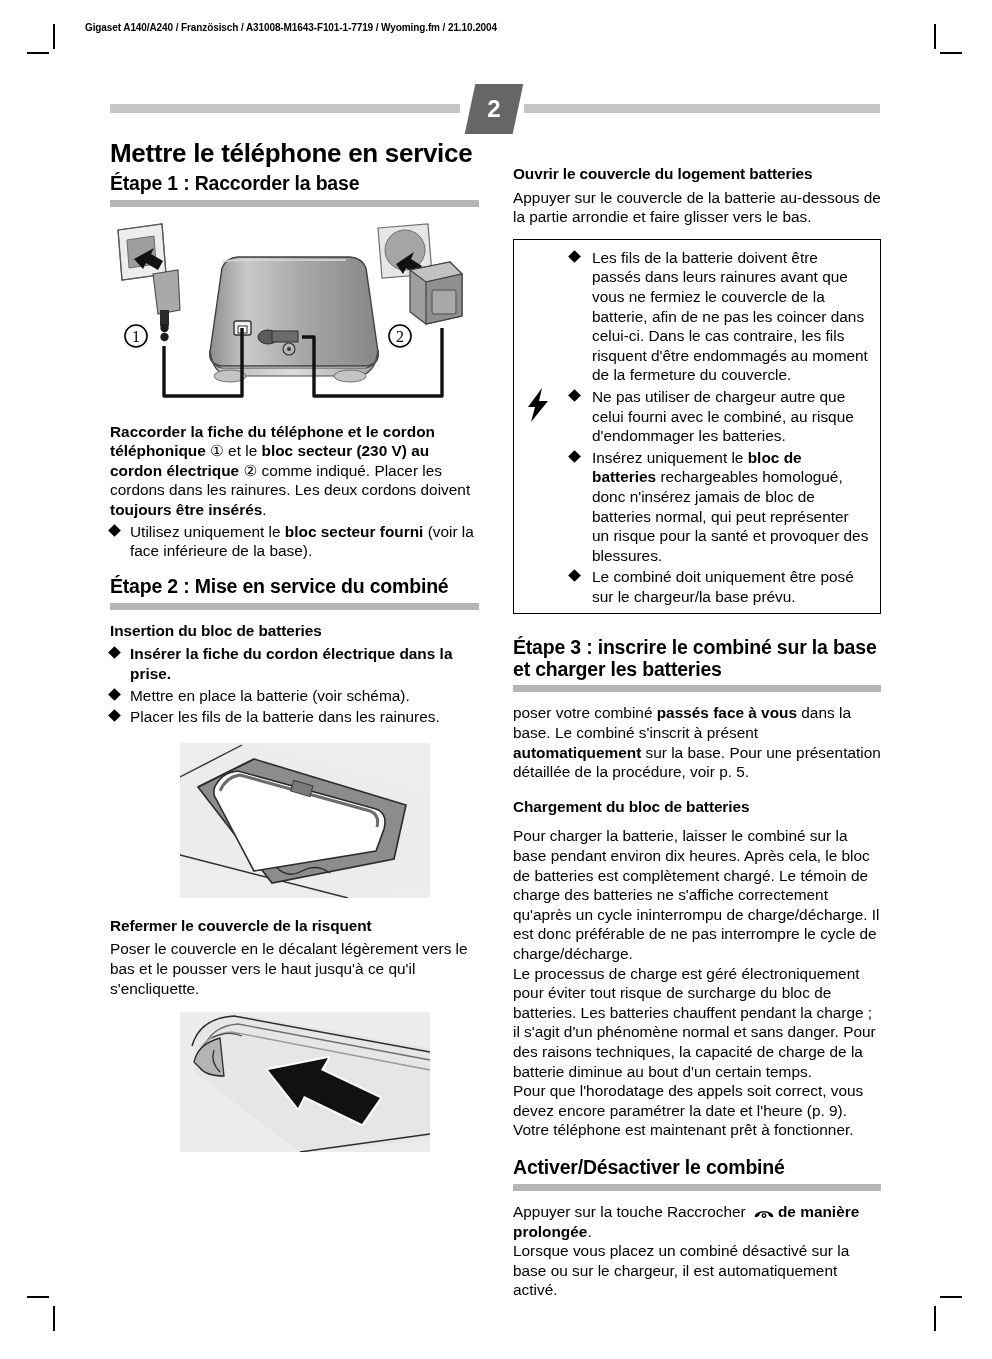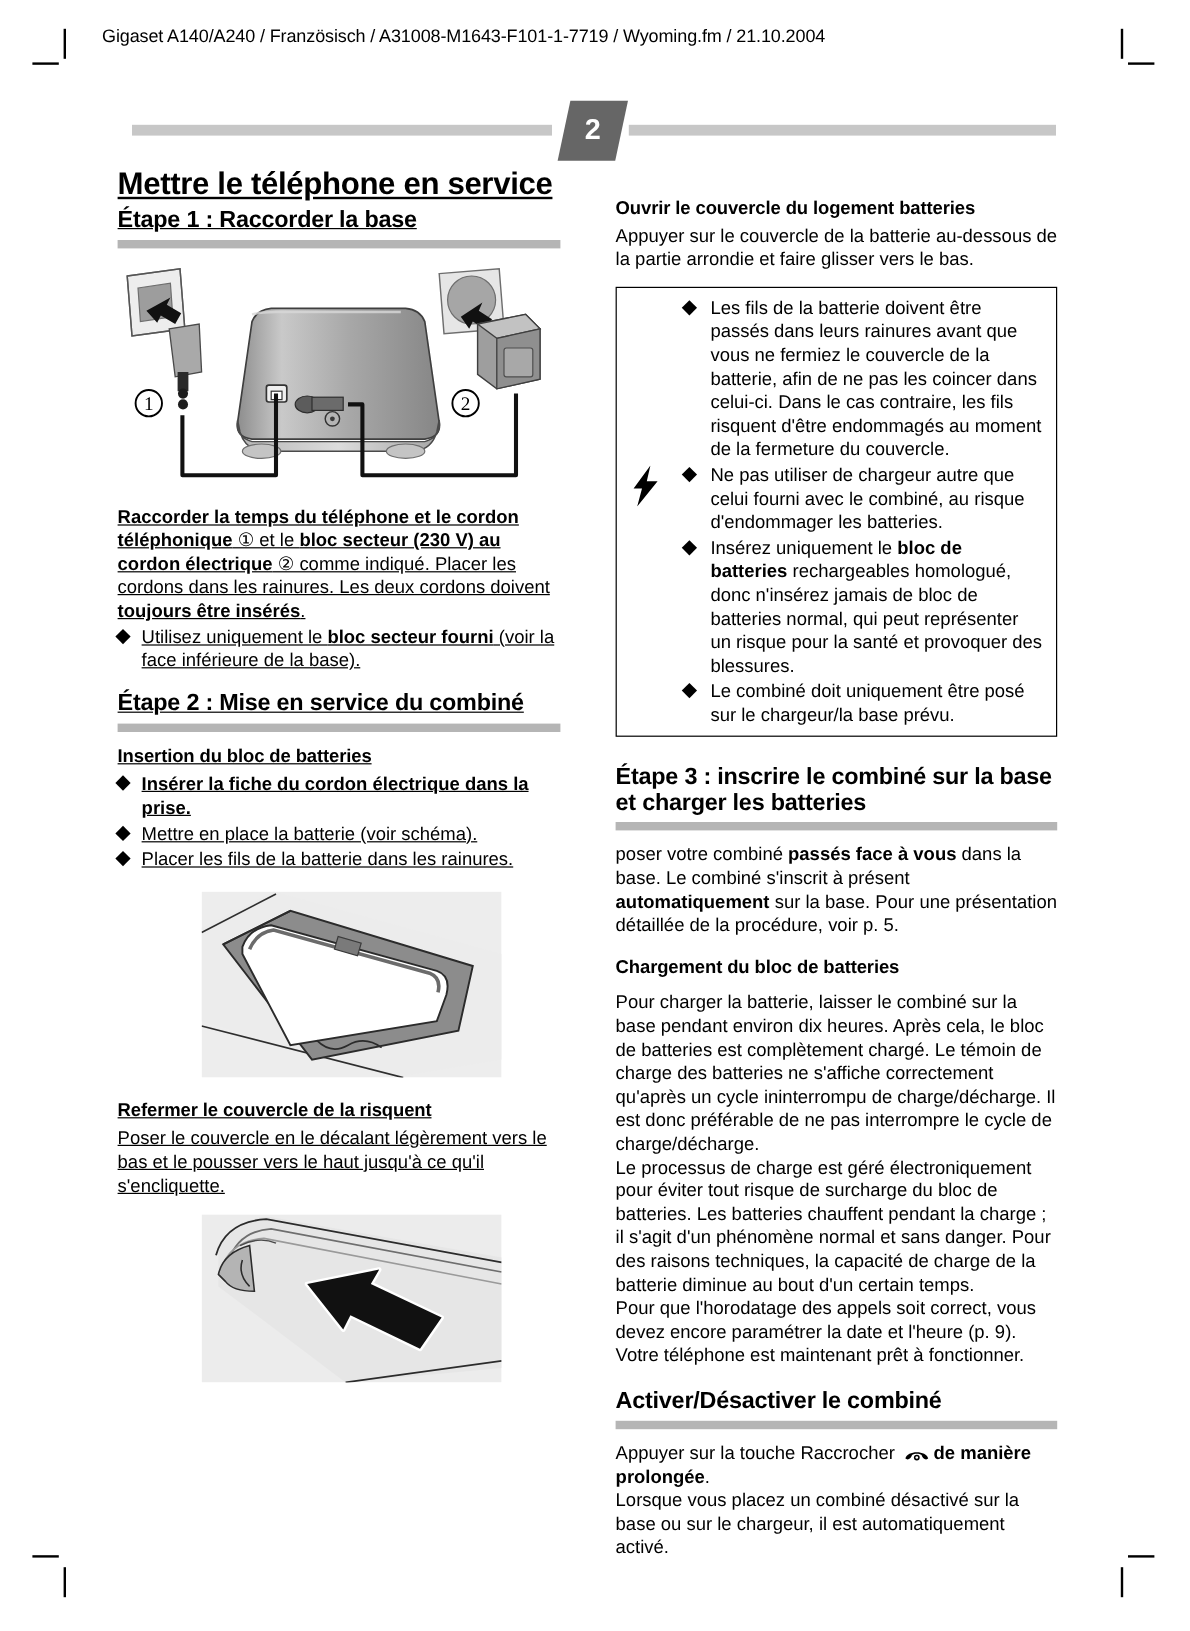--- a/index.html
+++ b/index.html
@@ -26,23 +26,24 @@
   .cm-bl-v { left: 53px;  top: 1306px; width: 2px; height: 25px; }
   .cm-br-v { left: 934px; top: 1306px; width: 2px; height: 25px; }
   .cm-br-h { left: 940px; top: 1296px; width: 22px; height: 2px; }
 
   
   .doc-header {
     position: absolute;
     left: 85px;
     top: 22px;
     width: 830px;
-    font-size: 15px;
+    font-size: 10px;
     letter-spacing: -0.1px;
     white-space: nowrap;
+    font-weight: bold;
   }
 
   
   .page-band { position: absolute; left: 110px; top: 96px; width: 770px; height: 46px; }
   .band-left {
     position: absolute; left: 0; top: 8px;
     width: 350px; height: 9px; background: #c7c7c7;
   }
   .band-right {
     position: absolute; left: 414px; top: 8px;
@@ -61,21 +62,21 @@
     color: #ffffff; font-size: 24px; font-weight: bold;
   }
 
   
   .col {
     position: absolute;
     top: 140px;
     font-size: 15.4px;
     line-height: 19.6px;
   }
-  .col-left  { left: 98px; width: 369px; text-decoration: underline; }
+  .col-left  { left: 110px; width: 369px; }
   .col-right { left: 513px; width: 368px; }
 
   
   h1.title {
     font-size: 26px;
     font-weight: bold;
     margin: 4px 0 8px 0;
     letter-spacing: -0.3px;
     font-stretch: condensed;
   }
@@ -228,21 +229,21 @@
       <polygon points="316,64 352,56 352,98 316,106" fill="#8f8f8f" stroke="#3f3f3f" stroke-width="1.1"></polygon>
       <rect x="322" y="72" width="24" height="24" rx="2" fill="#a8a8a8" stroke="#4f4f4f" stroke-width="1"></rect>
 
       <g>
         <circle cx="290" cy="118" r="11" fill="#fff" stroke="#000" stroke-width="1.6"></circle>
         <text x="290" y="124" font-family="Liberation Serif, serif" font-size="16" text-anchor="middle" fill="#000">2</text>
       </g>
     </svg>
   </div>
 
-  <p class="para"><b>Raccorder la temps du téléphone et le cordon téléphonique</b><span> ① et le </span><b>bloc secteur (230 V) au cordon électrique</b><span> ② comme indiqué. Placer les cordons dans les rainures. Les deux cordons doivent </span><b>toujours être insérés</b><span>.</span></p>
+  <p class="para"><b>Raccorder la fiche du téléphone et le cordon téléphonique</b><span> ① et le </span><b>bloc secteur (230 V) au cordon électrique</b><span> ② comme indiqué. Placer les cordons dans les rainures. Les deux cordons doivent </span><b>toujours être insérés</b><span>.</span></p>
 
   <div class="bullet">
     <span class="dia"></span>
     <span>Utilisez uniquement le </span><b>bloc secteur fourni</b><span> (voir la face inférieure de la base).</span>
   </div>
 
 
   <h2 class="step" style="margin-top:14px;">Étape 2 : Mise en service du combiné</h2>
   <div class="rule"></div>
 

